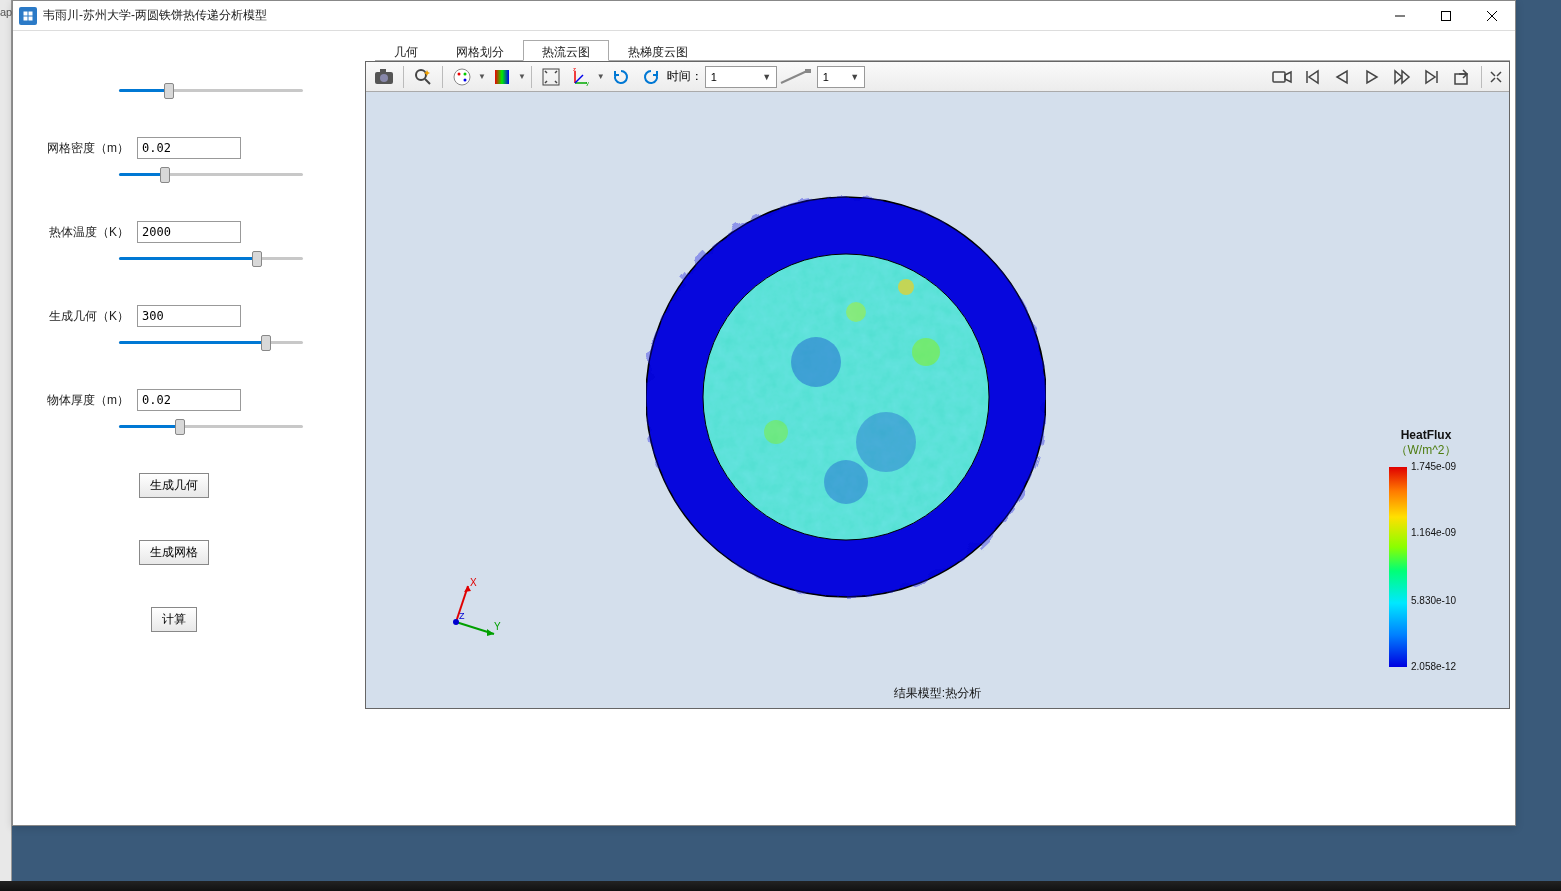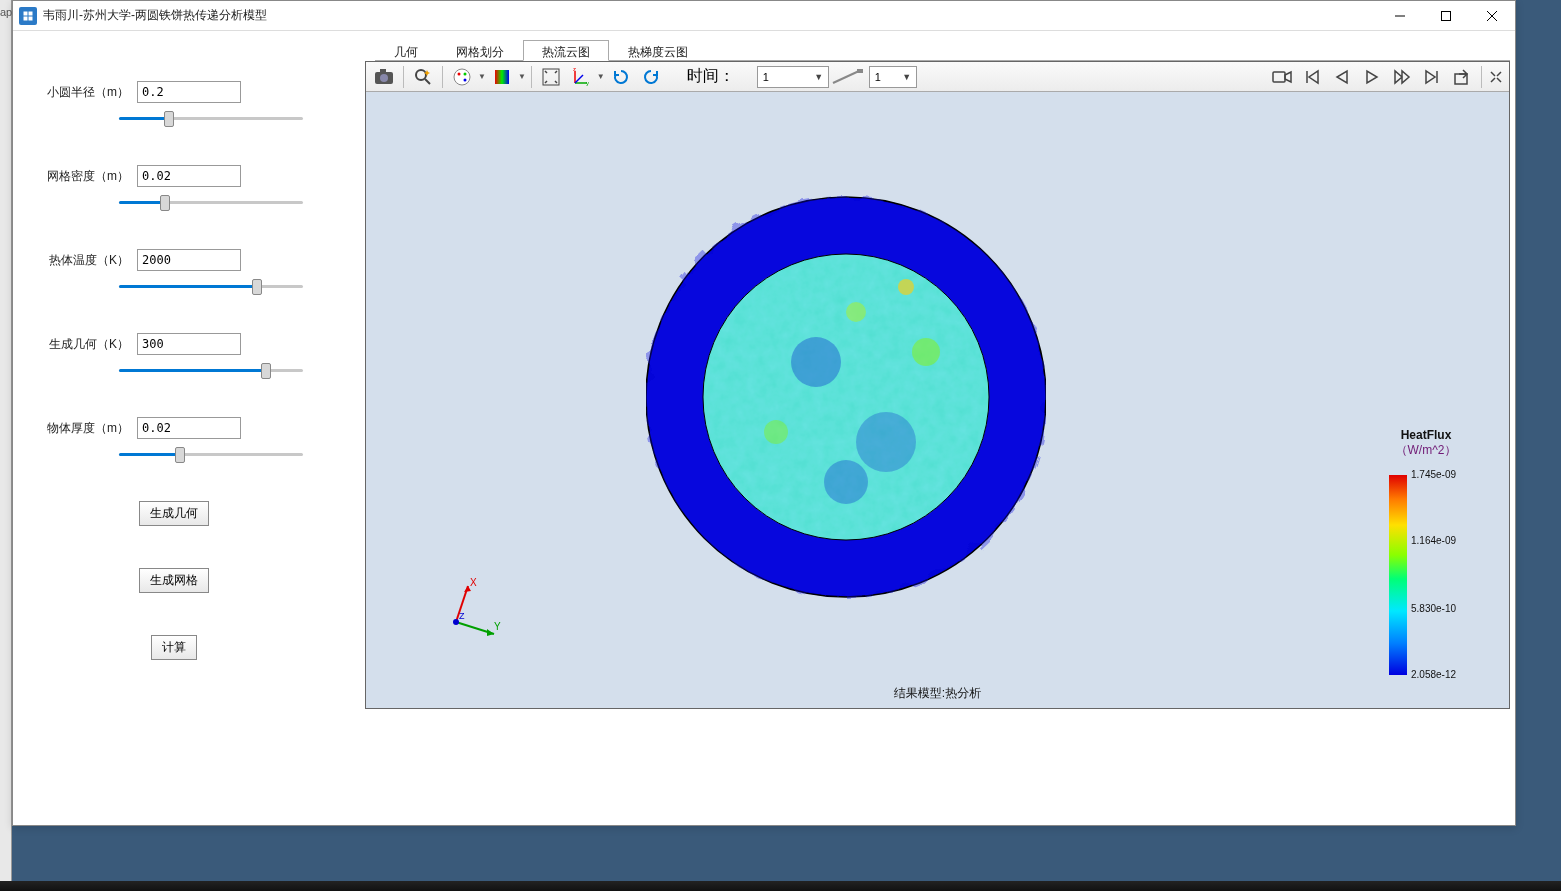--- a/index.html
+++ b/index.html
@@ -41,32 +41,32 @@
 
 .viz-panel { border: 1px solid #666; height: 648px; margin-top: 0; background: #fff; position: relative; }
 
 .toolbar { height: 30px; border-bottom: 1px solid #aaa; display: flex; align-items: center; padding: 0 4px; gap: 2px; background: linear-gradient(#fafafa,#ececec); }
 .tool-btn { width: 28px; height: 26px; display: flex; align-items: center; justify-content: center; border: 1px solid transparent; cursor: pointer; border-radius: 2px; }
 .tool-sep { width: 1px; height: 22px; background: #bbb; margin: 0 3px; }
 .tool-combo { height: 22px; border: 1px solid #999; background: #fff; font-size: 11px; padding: 0 2px; display: flex; align-items: center; }
 .tool-combo .combo-text { width: 52px; padding: 0 3px; }
 .tool-combo .combo-arrow { width: 14px; text-align: center; color: #444; font-size: 9px; }
 .tool-small-combo .combo-text { width: 28px; }
-.tool-text { font-size: 16px; margin: 0 20px; }
+.tool-text { font-size: 12px; margin: 0 0; }
 .spacer { flex: 1; }
 
 .canvas { position: absolute; top: 30px; left: 0; right: 0; bottom: 0; background: #d4dfec; overflow: hidden; }
 
 .plot-model { position: absolute; left: 280px; top: 90px; width: 400px; height: 430px; }
 
 .axis-triad { position: absolute; left: 80px; bottom: 70px; width: 56px; height: 62px; }
 
 .legend { position: absolute; right: 28px; top: 336px; width: 110px; text-align: center; }
 .legend-title { font-size: 12px; font-weight: bold; color: #111; }
-.legend-unit { font-size: 12px; color: #701a75; margin-bottom: 16px; }
+.legend-unit { font-size: 12px; color: #4d7c0f; margin-bottom: 8px; }
 .legend-bar { width: 18px; height: 200px; margin: 0 auto; background: linear-gradient(to bottom, #e00000 0%, #ff7a00 12%, #ffe000 25%, #8aff00 40%, #00ff77 52%, #00e8ff 68%, #0080ff 84%, #0000e0 100%); margin-left: 18px; position: relative; }
 .legend-tick { position: absolute; left: 22px; font-size: 10px; color: #111; white-space: nowrap; }
 
 .footer-label { position: absolute; bottom: 6px; left: 50%; transform: translateX(-50%); font-size: 12px; color: #111; }
 
 .taskbar-peek { position: absolute; left: 0; bottom: 0; width: 100%; height: 10px; background: linear-gradient(#222,#111); }
 </style>
 </head>
 <body>
 
@@ -102,24 +102,20 @@
           </svg>
       </div>
     </div>
   </div>
 
   <div class="main-content">
 
     <div class="sidebar">
       <div id="param-container">
           <div class="param-row">
-            <div class="param-label-input">
-              <span class="param-label">小圆半径（m）</span>
-              <input class="param-input" value="0.2" style="">
-            </div>
             <div class="slider">
               <div class="slider-track"></div>
               <div class="slider-fill" style="width:27%"></div>
               <div class="slider-thumb" style="left:27%"></div>
             </div>
           </div>
           <div class="param-row">
             <div class="param-label-input">
               <span class="param-label">网格密度（m）</span>
               <input class="param-input" value="0.02" style="">

